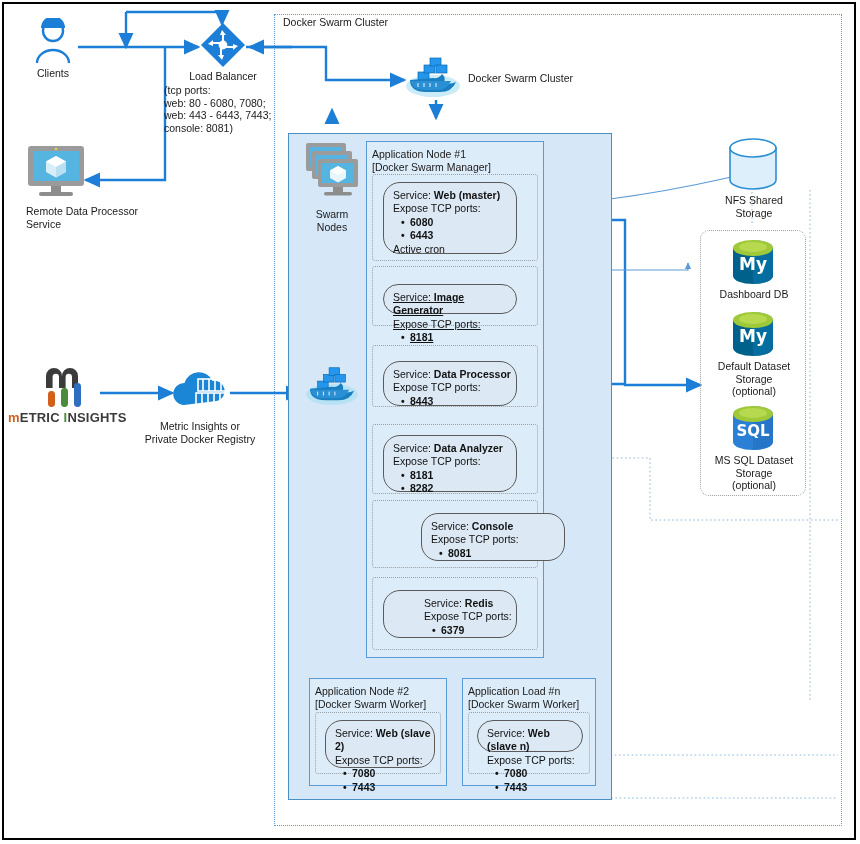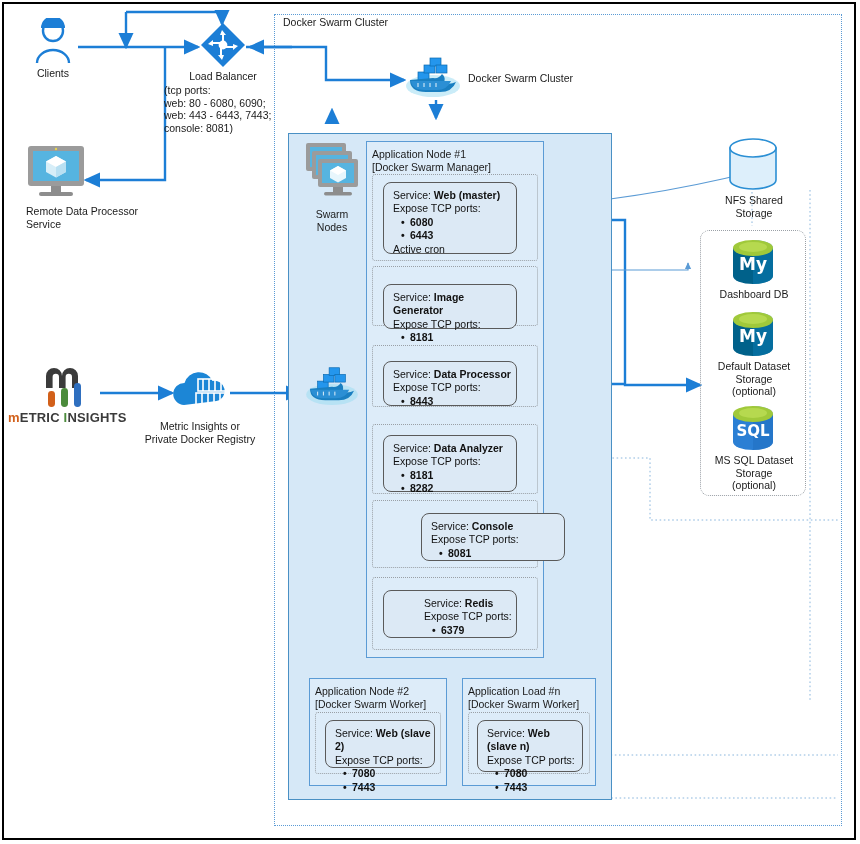--- a/index.html
+++ b/index.html
@@ -7,21 +7,21 @@
   #stage{position:relative;width:860px;height:844px;background:#fff;overflow:hidden;}
   .frame{position:absolute;left:2px;top:2px;width:854px;height:838px;border:2px solid #000;box-sizing:border-box;}
   svg.layer{position:absolute;left:0;top:0;width:860px;height:844px;pointer-events:none;}
   .lbl{position:absolute;font-size:10.5px;color:#1a1a1a;line-height:12.5px;text-align:center;white-space:pre-line;}
   .lbl-l{text-align:left;}
   .cluster{position:absolute;border:1.6px dotted #5b9bd5;box-sizing:border-box;}
   .cluster-title{position:absolute;font-size:10.5px;color:#1a1a1a;}
   .appnode{position:absolute;background:#d6e8f7;border:1.3px solid #4a90c4;box-sizing:border-box;}
   .nodebox{position:absolute;background:#ddecf9;border:1.2px solid #5b9bd5;box-sizing:border-box;}
   .svc-outer{position:absolute;border:1.2px dotted #9aa0a6;box-sizing:border-box;border-radius:3px;}
-  .svc{position:absolute;background:#dce9f5;border:1.3px solid #5a5a5a;border-radius:8px;box-sizing:border-box;
+  .svc{position:absolute;background:#dce9f5;border:1.3px solid #5a5a5a;border-radius:17px;box-sizing:border-box;
        font-size:10.5px;color:#111;line-height:13.4px;padding:6px 0 0 9px;}
   .svc b{font-weight:bold;}
   .svc ul{margin:0;padding:0 0 0 17px;list-style:none;}
   .svc li{position:relative;font-weight:bold;}
   .svc li:before{content:"\2022";position:absolute;left:-9px;top:0;font-weight:bold;}
   .store-box{position:absolute;border:1.2px dotted #9aa0a6;border-radius:9px;box-sizing:border-box;}
   .icon{position:absolute;}
   .mi-wrap{position:absolute;}
   .mi-text{position:absolute;font-size:13px;letter-spacing:.2px;font-weight:bold;color:#3b3b3b;}
   .mi-text .o{color:#d2601a;} .mi-text .g{color:#4b8b3b;}
@@ -114,21 +114,21 @@
         <path d="M22,8 L26,13 L24,13 L24,20 L22,20 L22,13 L20,13 z"></path>
         <path d="M22,38 L18,33 L20,33 L20,26 L22,26 L22,33 L24,33 z"></path>
         <path d="M8,22 L13,18 L13,20 L20,20 L20,22 L13,22 L13,24 z"></path>
         <path d="M38,24 L33,28 L33,26 L26,26 L26,24 L33,24 L33,22 z"></path>
         <circle cx="23" cy="23" r="4.4"></circle>
       </g>
     </svg>
   </div>
   <div class="lbl" style="left:162px;top:70px;width:122px;font-weight:normal;">Load Balancer</div>
   <div class="lbl lbl-l" style="left:164px;top:84px;width:130px;">(tcp ports:
-web: 80 - 6080, 6090;
+web: 80 - 6080, 7080;
 web: 443 - 6443, 7443;
 console:  8081)</div>
 
   <div class="icon" style="left:26px;top:144px;width:60px;height:54px;">
     <svg width="60" height="54" viewBox="0 0 60 54">
       <rect x="2" y="2" width="56" height="40" rx="3" fill="#9b9b9b"></rect>
       <rect x="7" y="7" width="46" height="30" fill="#56b4e0"></rect>
       <path d="M30,12 L40,17.5 L40,28 L30,33.5 L20,28 L20,17.5 z" fill="#d7eef8"></path>
       <path d="M30,12 L40,17.5 L30,23 L20,17.5 z" fill="#ffffff"></path>
       <path d="M30,23 L40,17.5 L40,28 L30,33.5 z" fill="#b9e0f2"></path>
@@ -232,21 +232,21 @@
     <div><span>Service: </span><b>Web (master)</b></div>
     <div>Expose TCP ports:</div>
     <ul>
         <li>6080</li>
         <li>6443</li>
       </ul>
     <div>Active cron</div>
   </div>
 
   <div class="svc-outer" style="left:372px;top:266px;width:166px;height:60px;"></div>
-  <div class="svc" style="left:383px;top:284px;width:134px;height:45px;">
+  <div class="svc" style="left:383px;top:284px;width:134px;height:30px;text-decoration:underline;">
     <div><span>Service: </span><b>Image Generator</b></div>
     <div>Expose TCP ports:</div>
     <ul>
         <li>8181</li>
       </ul>
   </div>
 
   <div class="svc-outer" style="left:372px;top:345px;width:166px;height:62px;"></div>
   <div class="svc" style="left:383px;top:361px;width:134px;height:45px;">
     <div><span>Service: </span><b>Data Processor</b></div>
@@ -294,21 +294,21 @@
     <ul>
         <li>7080</li>
         <li>7443</li>
       </ul>
   </div>
 
   <div class="nodebox" style="left:462px;top:678px;width:134px;height:108px;"></div>
   <div class="lbl lbl-l" style="left:468px;top:685px;width:130px;">Application Load #n</div>
   <div class="lbl lbl-l" style="left:468px;top:698px;width:130px;">[Docker Swarm Worker]</div>
   <div class="svc-outer" style="left:468px;top:712px;width:122px;height:62px;"></div>
-  <div class="svc" style="left:477px;top:720px;width:106px;height:52px;">
+  <div class="svc" style="left:477px;top:720px;width:106px;height:32px;">
     <div><span>Service: </span><b>Web (slave n)</b></div>
     <div>Expose TCP ports:</div>
     <ul>
         <li>7080</li>
         <li>7443</li>
       </ul>
   </div>
 
   <div class="icon" style="left:724px;top:136px;width:58px;height:56px;">
     <svg width="58" height="56" viewBox="0 0 58 56">

